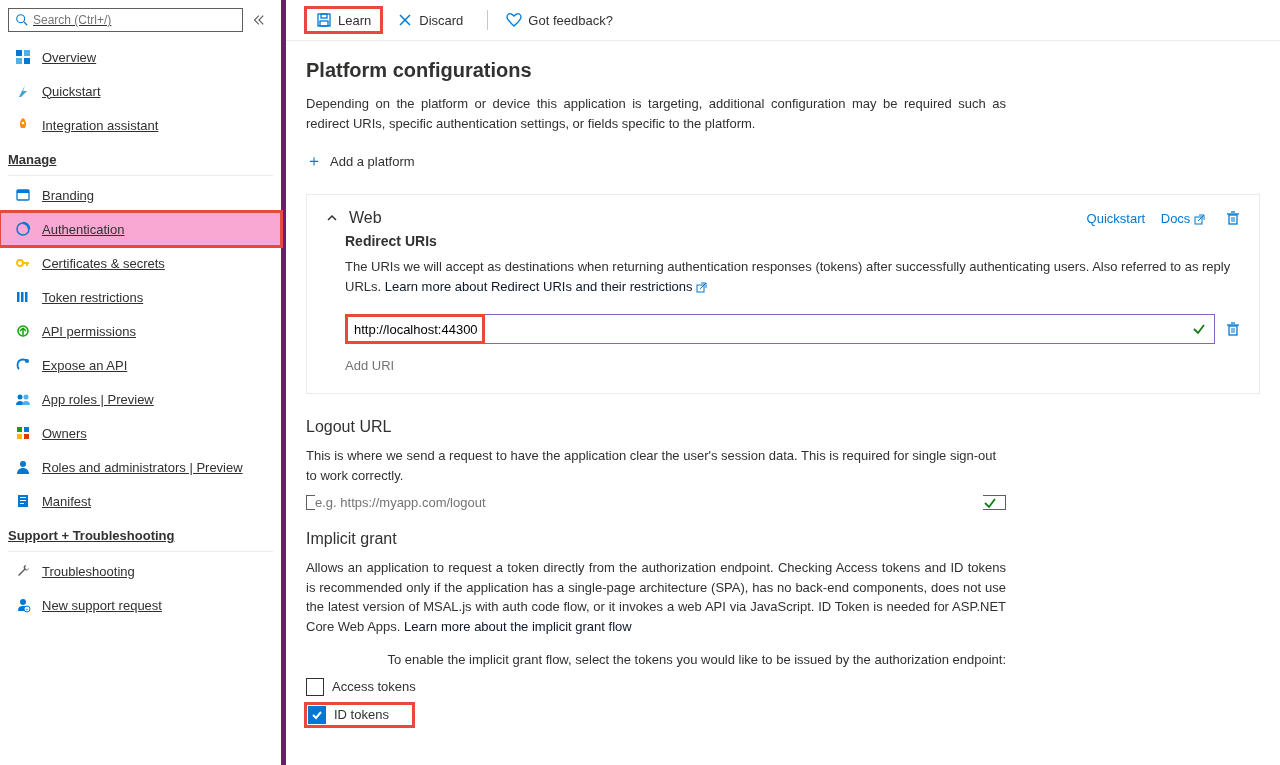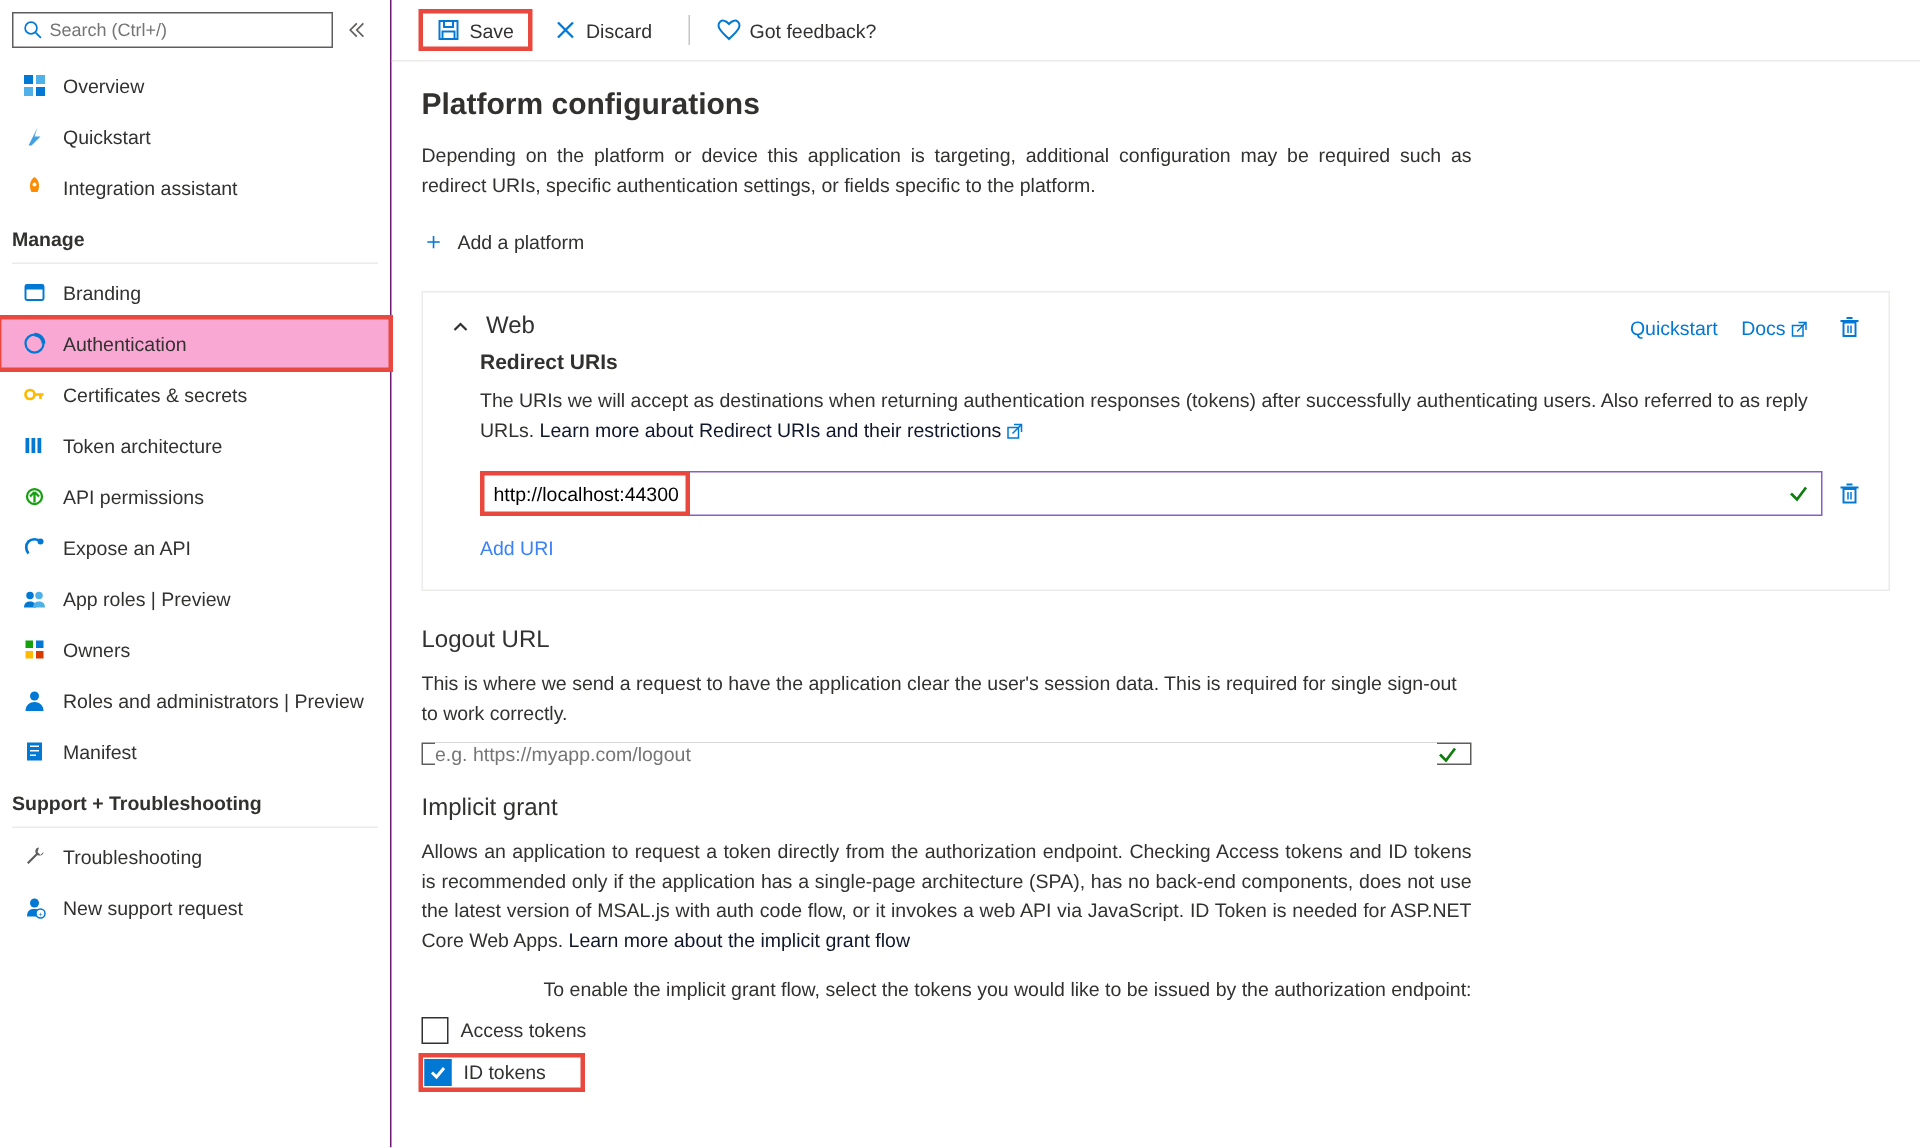--- a/index.html
+++ b/index.html
@@ -1,17 +1,17 @@
 <!DOCTYPE html>
 <html><head>
 <meta charset="utf-8">
 <style>
 * { box-sizing: border-box; margin: 0; padding: 0; }
 body { font-family: "Segoe UI", -apple-system, sans-serif; font-size: 13px; color: #323130; background: #fff; display: flex; height: 765px; width: 1280px; overflow: hidden; }
-.sidebar { width: 261px; border-right: 1px solid #701a75; padding: 8px 0; }
+.sidebar { width: 286px; border-right: 5px solid #701a75; padding: 8px 0; text-decoration: underline; }
 .search-row { display: flex; align-items: center; padding: 0 8px 8px 8px; }
 .search-box { flex: 1; display: flex; align-items: center; border: 1px solid #605e5c; height: 24px; padding: 0 6px; }
 .search-box input { border: none; outline: none; flex: 1; font-size: 12px; color: #605e5c; }
 .collapse-chevron { padding: 4px 8px; cursor: pointer; }
 .nav-item { display: flex; align-items: center; padding: 8px 14px; cursor: pointer; font-size: 13px; }
 .nav-item.selected { background: #f9a8d4; }
 .nav-item .icon { width: 18px; height: 18px; margin-right: 10px; display: inline-flex; align-items: center; justify-content: center; }
 .nav-section-label { font-size: 13px; font-weight: 600; padding: 10px 8px 6px 8px; }
 .nav-divider { border-bottom: 1px solid #edebe9; margin: 2px 8px; }
 .highlight-red { outline: 3px solid #e8483e; outline-offset: -1px; }
@@ -33,21 +33,21 @@
 .panel-header .delete-icon { margin-left: 20px; color: #0078d4; cursor: pointer; }
 .sub-heading { font-size: 14px; font-weight: 600; margin: 6px 0 8px 20px; }
 .sub-desc { font-size: 13px; margin: 0 0 0 20px; line-height: 1.5; }
 .sub-desc a { color: #0078d4; text-decoration: none; }
 .uri-row { display: flex; align-items: center; margin: 18px 0 0 20px; }
 .uri-input { flex: 1; border: 1px solid #8661c5; height: 30px; padding: 0 8px; font-size: 13px; display: flex; align-items: center; position: relative; }
 .uri-input input { border: none; outline: none; flex: 1; font-size: 13px; }
 .uri-check { color: #107c10; margin-left: 6px; }
 .uri-delete { margin-left: 10px; color: #0078d4; cursor: pointer; }
 .uri-highlight { position: absolute; left: -1px; top: -1px; height: 30px; width: 140px; border: 3px solid #e8483e; pointer-events: none; }
-.add-uri { color: #3b82f6; font-size: 13px; margin: 14px 0 0 20px; cursor: pointer; display: inline-block; }
+.add-uri { color: #737373; font-size: 13px; margin: 14px 0 0 20px; cursor: pointer; display: inline-block; }
 .section-block { margin-top: 20px; max-width: 700px; }
 .section-block h3 { font-size: 16px; font-weight: 400; margin-bottom: 10px; }
 .logout-input { display: flex; align-items: center; border: 1px solid #605e5c; height: 15px; padding: 0 8px; margin-top: 10px; }
 .logout-input input { border: none; outline: none; flex: 1; font-size: 13px; color: #605e5c; }
 .check-row { display: flex; align-items: center; margin-top: 8px; }
 .checkbox { width: 18px; height: 18px; border: 1px solid #323130; margin-right: 8px; display: inline-flex; align-items: center; justify-content: center; }
 .checkbox.checked { background: #0078d4; border-color: #0078d4; color: #fff; }
 a.inline-link { color: #0f172a; text-decoration: none; }
 svg { display: block; }
 </style>
@@ -133,21 +133,21 @@
     <span>Certificates &amp; secrets</span>
   </div>
   <div class="nav-item">
     <span class="icon">
         <svg width="16" height="16">
           <rect x="2" y="3" width="2.5" height="10" fill="#0078d4"></rect>
           <rect x="6" y="3" width="2.5" height="10" fill="#0078d4"></rect>
           <rect x="10" y="3" width="2.5" height="10" fill="#0078d4"></rect>
         </svg>
       </span>
-    <span>Token architecture</span>
+    <span>Token restrictions</span>
   </div>
   <div class="nav-item">
     <span class="icon">
         <svg width="16" height="16">
           <circle cx="8" cy="8" r="5" fill="none" stroke="#13a10e" stroke-width="1.5"></circle>
           <path d="M5 8 L8 5 M8 5 L11 8 M8 5 L8 12" fill="none" stroke="#13a10e" stroke-width="1.5"></path>
         </svg>
       </span>
     <span>API permissions</span>
   </div>
@@ -230,21 +230,21 @@
 <div class="main">
   <div class="toolbar">
     <div class="toolbar-btn highlight-red">
       <span class="icon">
           <svg width="16" height="16">
             <rect x="2" y="2" width="12" height="12" fill="none" stroke="#0078d4" stroke-width="1.3"></rect>
             <rect x="5" y="2" width="6" height="4" fill="none" stroke="#0078d4" stroke-width="1.3"></rect>
             <rect x="4" y="9" width="8" height="5" fill="none" stroke="#0078d4" stroke-width="1.3"></rect>
           </svg>
         </span>
-      <span>Save</span>
+      <span>Learn</span>
     </div>
     <div class="toolbar-btn">
       <span class="icon">
           <svg width="16" height="16">
             <line x1="3" y1="3" x2="13" y2="13" stroke="#0078d4" stroke-width="1.5"></line>
             <line x1="13" y1="3" x2="3" y2="13" stroke="#0078d4" stroke-width="1.5"></line>
           </svg>
         </span>
       <span>Discard</span>
     </div>

